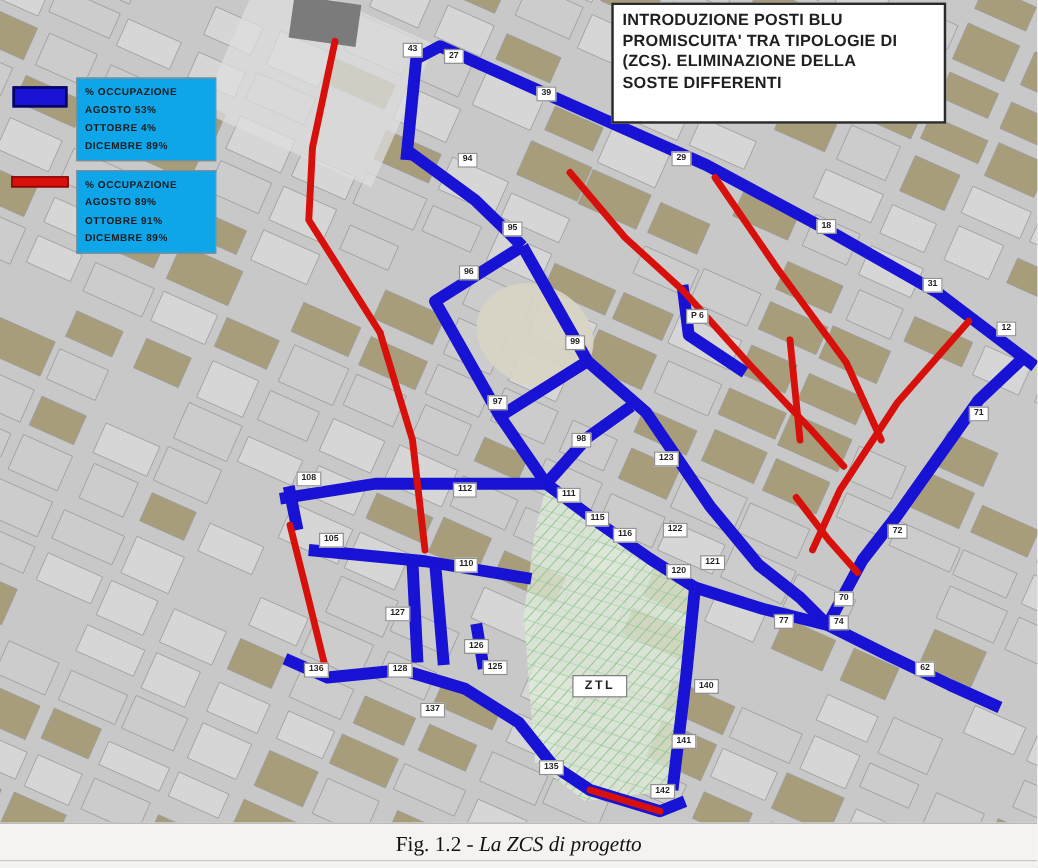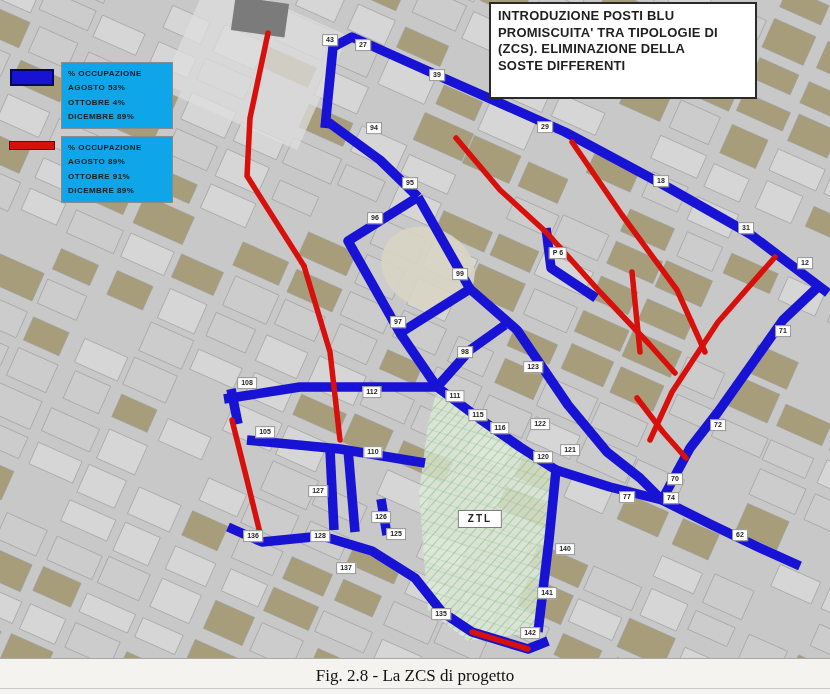--- a/index.html
+++ b/index.html
@@ -28,21 +28,21 @@
   .zone-label{position:absolute;transform:translate(-50%,-50%);background:#ffffff;
     border:1px solid #7d7d7d;font-size:10px;font-weight:bold;color:#222;
     padding:3px 9px;letter-spacing:2px;line-height:1;}
 
   .caption-bar{position:absolute;left:0;top:658px;width:830px;height:36px;
     background:#f4f3f0;border-top:1px solid #a8a8a8;text-align:center;
     font-family:"Liberation Serif",serif;font-size:17px;color:#111;
     padding-top:7px;box-sizing:border-box;}
   .caption-bar .cap-line{position:absolute;left:0;right:0;bottom:5px;
     border-bottom:1px solid #c9c9c9;}
-  .caption-bar .ital{}
+  .caption-bar .ital{font-style:italic;}
 </style>
 </head>
 <body>
 
 <div class="stage">
   <div class="map-area">
     <svg id="map-svg" width="830" height="658">
         <rect x="0" y="0" width="830" height="658" fill="#c8c8c8"></rect>
         <defs>
           <pattern id="hatch1" width="7" height="7" patternUnits="userSpaceOnUse" patternTransform="rotate(42)">
@@ -658,21 +658,21 @@
           <div class="maplabel" style="left: 396px; top: 534px;">125</div>
           <div class="maplabel" style="left: 253px; top: 536px;">136</div>
           <div class="maplabel" style="left: 320px; top: 536px;">128</div>
           <div class="maplabel" style="left: 740px; top: 535px;">62</div>
           <div class="maplabel" style="left: 565px; top: 549px;">140</div>
           <div class="maplabel" style="left: 346px; top: 568px;">137</div>
           <div class="maplabel" style="left: 547px; top: 593px;">141</div>
           <div class="maplabel" style="left: 441px; top: 614px;">135</div>
           <div class="maplabel" style="left: 530px; top: 633px;">142</div>
         </div>
-      <div class="zone-label" id="ztl-label" style="left: 480px; top: 519px;">ZTL</div>
+      <div class="zone-label" id="ztl-label" style="left: 480px; top: 549px;">ZTL</div>
     </div>
   </div>
 
   <div class="caption-bar">
-    <span>Fig. 2.8 - </span><span class="ital">La ZCS di progetto</span>
+    <span>Fig. 1.2 - </span><span class="ital">La ZCS di progetto</span>
     <div class="cap-line"></div>
   </div>
 </div>
 
 </body></html>

